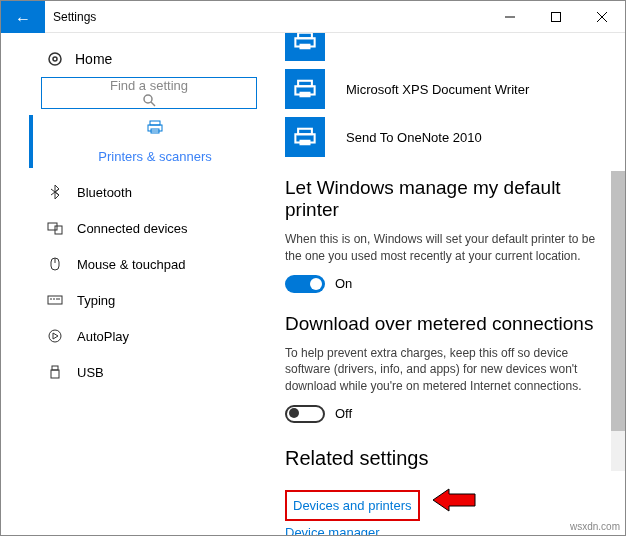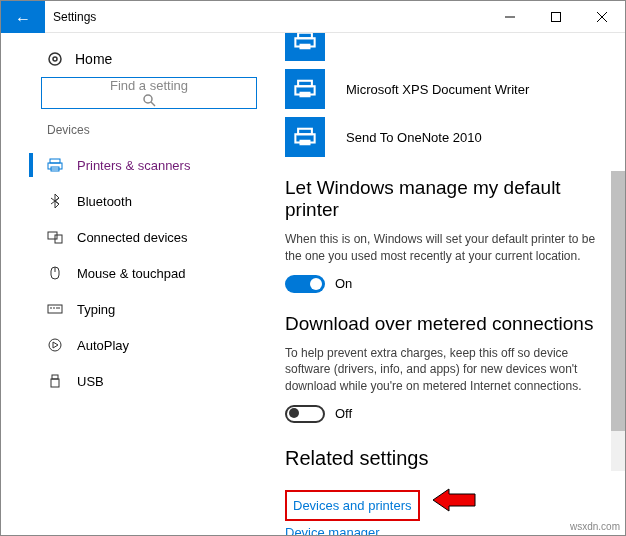--- a/index.html
+++ b/index.html
@@ -13,21 +13,21 @@
 .win-btn { width: 46px; height: 32px; display: flex; align-items: center; justify-content: center; font-size: 12px; color: #000; }
 .win-btn svg { width: 10px; height: 10px; }
 
 
 .content { display: flex; height: calc(100% - 32px); }
 .sidebar { width: 240px; padding: 12px 0 0 12px; margin-left: 28px; }
 .home { display: flex; align-items: center; gap: 12px; padding: 6px 0 10px 6px; font-size: 14px; }
 .search { border: 1px solid #0078d7; height: 32px; width: 216px; display: flex; align-items: center; padding: 0 8px; color: #888; font-size: 13px; justify-content: space-between; flex-direction: column; }
 .section-label { font-size: 12px; color: #666; margin: 14px 0 10px 6px; }
 .nav-item { display: flex; align-items: center; gap: 14px; padding: 10px 6px; font-size: 13px; color: #000; cursor: pointer; position: relative; }
-.nav-item.active { color: #701a75; }
+.nav-item.active { color: #3b82f6; flex-direction: column; }
 .nav-item.active::before { content: ""; position: absolute; left: -12px; top: 6px; bottom: 6px; width: 4px; background: #0078d7; }
 .nav-icon { width: 16px; height: 16px; display: flex; align-items: center; justify-content: center; }
 
 
 .main { flex: 1; padding: 0 20px 0 16px; overflow-y: auto; position: relative; }
 .printer-row { display: flex; align-items: center; gap: 21px; margin-bottom: 8px; }
 .printer-icon { width: 40px; height: 40px; background: #0078d7; display: flex; align-items: center; justify-content: center; }
 .printer-label { font-size: 13px; }
 .heading { font-size: 19px; font-weight: 400; margin: 20px 0 10px 0; }
 .desc { font-size: 12px; color: #404040; line-height: 1.4; margin-bottom: 10px; }
@@ -94,21 +94,20 @@
     </div>
     <div class="search">
       <span>Find a setting</span>
       <span>
         <svg width="14" height="14" viewBox="0 0 14 14">
             <circle cx="6" cy="6" r="4" fill="none" stroke="#888" stroke-width="1.5"></circle>
             <line x1="9" y1="9" x2="13" y2="13" stroke="#888" stroke-width="1.5"></line>
           </svg>
       </span>
     </div>
-    <div class="section-label">Devices</div>
 
     <div class="nav-item active">
       <span class="nav-icon">
         <svg width="16" height="16" viewBox="0 0 16 16">
             <rect x="3" y="2" width="10" height="4" fill="none" stroke="#0078d7" stroke-width="1"></rect>
             <rect x="1" y="6" width="14" height="6" fill="none" stroke="#0078d7" stroke-width="1"></rect>
             <rect x="4" y="10" width="8" height="4" fill="none" stroke="#0078d7" stroke-width="1"></rect>
           </svg>
       </span>
       <span>Printers &amp; scanners</span>

